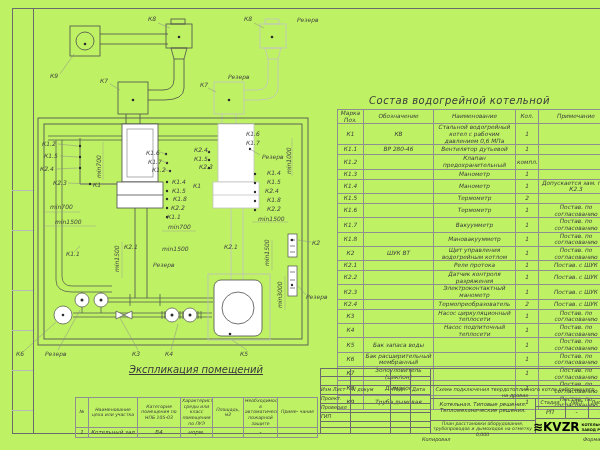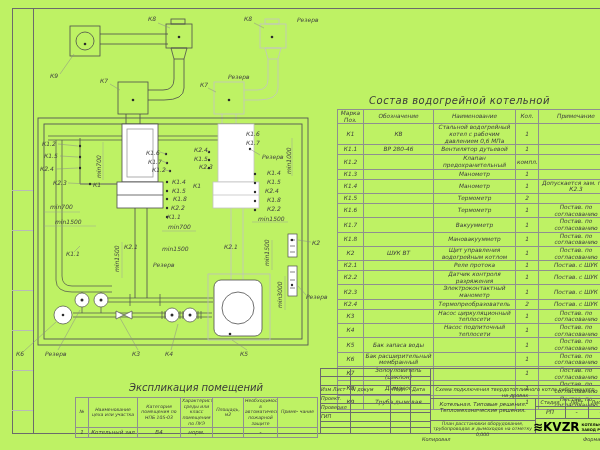--- a/index.html
+++ b/index.html
@@ -14,21 +14,21 @@
   .parts-title{position:absolute;left:337px;top:95px;width:245px;text-align:center;
                font-size:10px;letter-spacing:.5px;}
   table.gt{position:absolute;border-collapse:collapse;table-layout:fixed;
            font:italic 5.8px "DejaVu Sans",sans-serif;color:#3c3c3c;}
   table.gt td,table.gt th{border:0.7px solid #8f8f8f;padding:0 1px;text-align:center;
            font-weight:normal;line-height:1.15;height:9px;overflow:hidden;}
   #parts{left:337px;top:109px;width:276px;}
   #expl{left:75px;top:397px;width:242px;}
   #expl th{font-size:4.6px;line-height:1.25;height:27px;}
   #expl td{height:9px;font-size:5.5px;}
-  .expl-title{position:absolute;left:75px;top:382px;width:242px;text-align:center;font-size:10px;}
+  .expl-title{position:absolute;left:75px;top:364px;width:242px;text-align:center;font-size:10px;text-decoration:underline;}
   
   .tb-text{position:absolute;text-align:center;line-height:1.2;}
   .doc-num{font-size:10.5px;letter-spacing:1px;}
   .blk{position:absolute;font-size:5px;}
   .logo{position:absolute;left:533px;top:421px;width:66px;height:12px;
         font-style:normal;font-weight:bold;color:#000;font-size:12px;line-height:12px;
         letter-spacing:0;white-space:nowrap;}
   .logo .co{display:inline-block;vertical-align:middle;font-weight:bold;font-size:3.6px;
         line-height:1.25;margin-left:2px;font-style:normal;}
 </style>

